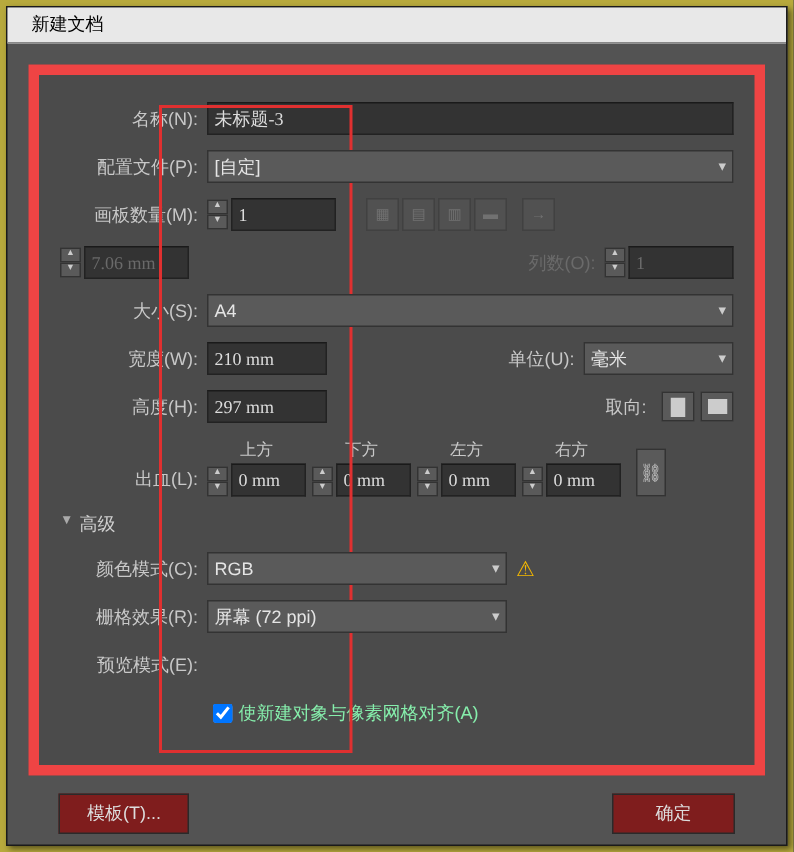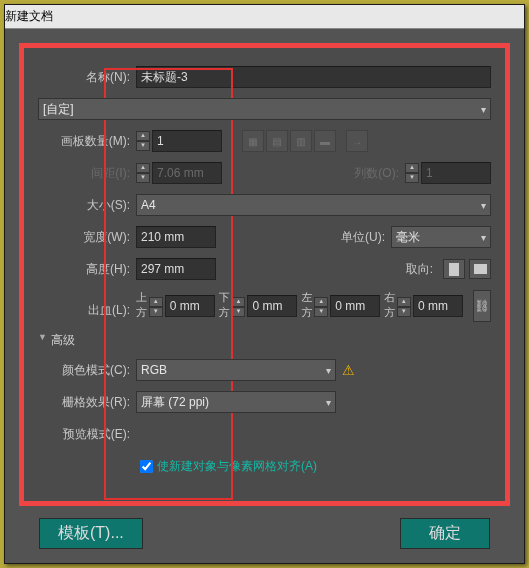--- a/index.html
+++ b/index.html
@@ -1,64 +1,65 @@
 <!DOCTYPE html>
 <html><head>
 <meta charset="utf-8">
 <style>
 body{margin:0;padding:0;font-family:"Microsoft YaHei",sans-serif;font-size:12px;background:#b8aa3d;width:529px;height:568px}
 .window{position:absolute;top:4px;left:4px;width:519px;height:558px;background:#535353;border:1px solid #1a1a1a;box-shadow:2px 2px 4px rgba(0,0,0,0.5)}
-.titlebar{background:#e8e8e8;color:#000;padding:3px 0;font-size:12px;border-bottom:1px solid #888}
+.titlebar{background:#e8e8e8;color:#000;padding:3px 16px;font-size:12px;border-bottom:1px solid #888}
 .content{padding:14px}
-.panel{background:#4b4b4b;border:5px solid #ef4444;padding:18px 14px 14px 14px;position:relative}
+.panel{background:#4b4b4b;border:7px solid #ef4444;padding:18px 14px 14px 14px;position:relative}
 .row{display:flex;align-items:center;margin-bottom:10px;min-height:22px}
 .lbl{color:#c8c8c8;text-align:right;width:92px;margin-right:6px;flex-shrink:0}
 .lbl.dim{color:#6a6a6a}
-.input{background:#333;border:1px solid #222;border-top-color:#1a1a1a;color:#ddd;padding:2px 4px;height:16px;font-size:12px;font-family:Liberation Sans, sans-serif}
+.input{background:#333;border:1px solid #222;border-top-color:#1a1a1a;color:#ddd;padding:2px 4px;height:16px;font-size:12px;font-family:Liberation Serif, serif}
 .input.wide{flex:1}
 .input.dim{color:#6a6a6a}
 .select{background:#5a5a5a;border:1px solid #333;color:#e5e5e5;padding:2px 4px;height:16px;position:relative;display:flex;align-items:center}
 .select.wide{flex:1}
 .select::after{content:"▾";position:absolute;right:4px;color:#ccc;font-size:10px}
 .spinner{display:flex;flex-direction:column;width:14px;margin-right:2px}
 .spinner span{background:#5a5a5a;border:1px solid #333;height:8px;font-size:7px;line-height:6px;text-align:center;color:#ccc;cursor:pointer}
 .toolbtn{width:20px;height:20px;background:#5a5a5a;border:1px solid #333;margin-right:2px;display:flex;align-items:center;justify-content:center;color:#aaa;font-size:10px}
 .toolbtn.dim{opacity:0.4}
 .bleed-row{display:flex;align-items:flex-end;margin-bottom:10px}
-.bleed-col{display:flex;flex-direction:row;align-items:center;margin-right:4px}
+.bleed-col{display:flex;flex-direction:column;align-items:center;margin-right:4px}
 .bleed-col .hdr{color:#c8c8c8;font-size:11px;margin-bottom:2px}
 .bleed-col .val{display:flex;align-items:flex-end}
 .bleed-col input{width:40px}
 .link-icon{width:18px;height:30px;background:#5a5a5a;border:1px solid #333;display:flex;align-items:center;justify-content:center;color:#ccc;margin-left:6px}
 .section-title{color:#d0d0d0;margin:6px 0 10px 0;display:flex;align-items:flex-start}
 .section-title::before{content:"▼";margin-right:4px;font-size:9px;color:#aaa}
 .warn{color:#f5b800;margin-left:6px;font-size:14px}
 .chk{margin-right:4px}
 .orient{width:20px;height:18px;background:#5a5a5a;border:1px solid #333;margin-left:4px;display:flex;align-items:center;justify-content:center}
 .orient svg{display:block}
-.btn{background:#0f766e;border:1px solid #2a2a2a;color:#ddd;padding:4px 18px;font-size:16px;font-family:inherit;cursor:pointer}
+.btn{background:#7f1d1d;border:1px solid #2a2a2a;color:#ddd;padding:4px 18px;font-size:12px;font-family:inherit;cursor:pointer}
 .footer{display:flex;justify-content:space-between;padding:12px 20px 0 20px}
 .redbox{position:absolute;border:2px solid #e03030;pointer-events:none;top:20px;left:80px;width:125px;height:428px}
 .gap{width:20px}
 </style>
 </head>
 <body>
 
 <div class="window">
   <div class="titlebar">新建文档</div>
   <div class="content">
     <div class="panel">
       <div class="redbox"></div>
 
       <div class="row">
         <span class="lbl">名称(N):</span>
         <input class="input wide" value="未标题-3" style="">
       </div>
 
       <div class="row">
+        <span class="lbl">配置文件(P):</span>
         <div class="select wide">
             <span>[自定]</span>
           </div>
       </div>
 
       <div class="row">
         <span class="lbl">画板数量(M):</span>
         <div class="spinner">
             <span>▴</span>
             <span>▾</span>
@@ -67,21 +68,20 @@
         <div class="gap"></div>
         <div class="toolbtn dim">▦</div>
         <div class="toolbtn dim">▤</div>
         <div class="toolbtn dim">▥</div>
         <div class="toolbtn dim">▬</div>
         <div style="width:8px"></div>
         <div class="toolbtn dim">→</div>
       </div>
 
       <div class="row">
-        <span class="lbl dim">间距(I):</span>
         <div class="spinner">
             <span>▴</span>
             <span>▾</span>
           </div>
         <input class="input dim" style="width: 60px;" value="7.06 mm">
         <div style="flex:1"></div>
         <span class="lbl dim" style="width:auto">列数(O):</span>
         <div class="spinner">
             <span>▴</span>
             <span>▾</span>
@@ -186,21 +186,21 @@
             <span>屏幕 (72 ppi)</span>
           </div>
       </div>
 
       <div class="row">
         <span class="lbl">预览模式(E):</span>
       </div>
 
       <div class="row" style="margin-left:98px">
         <input type="checkbox" class="chk" checked="" style="">
-        <span style="color:#14b8a6">使新建对象与像素网格对齐(A)</span>
+        <span style="color:#86efac">使新建对象与像素网格对齐(A)</span>
       </div>
     </div>
 
     <div class="footer">
       <button class="btn">模板(T)...</button>
       <button class="btn" style="padding:4px 28px">确定</button>
     </div>
   </div>
 </div>
 

